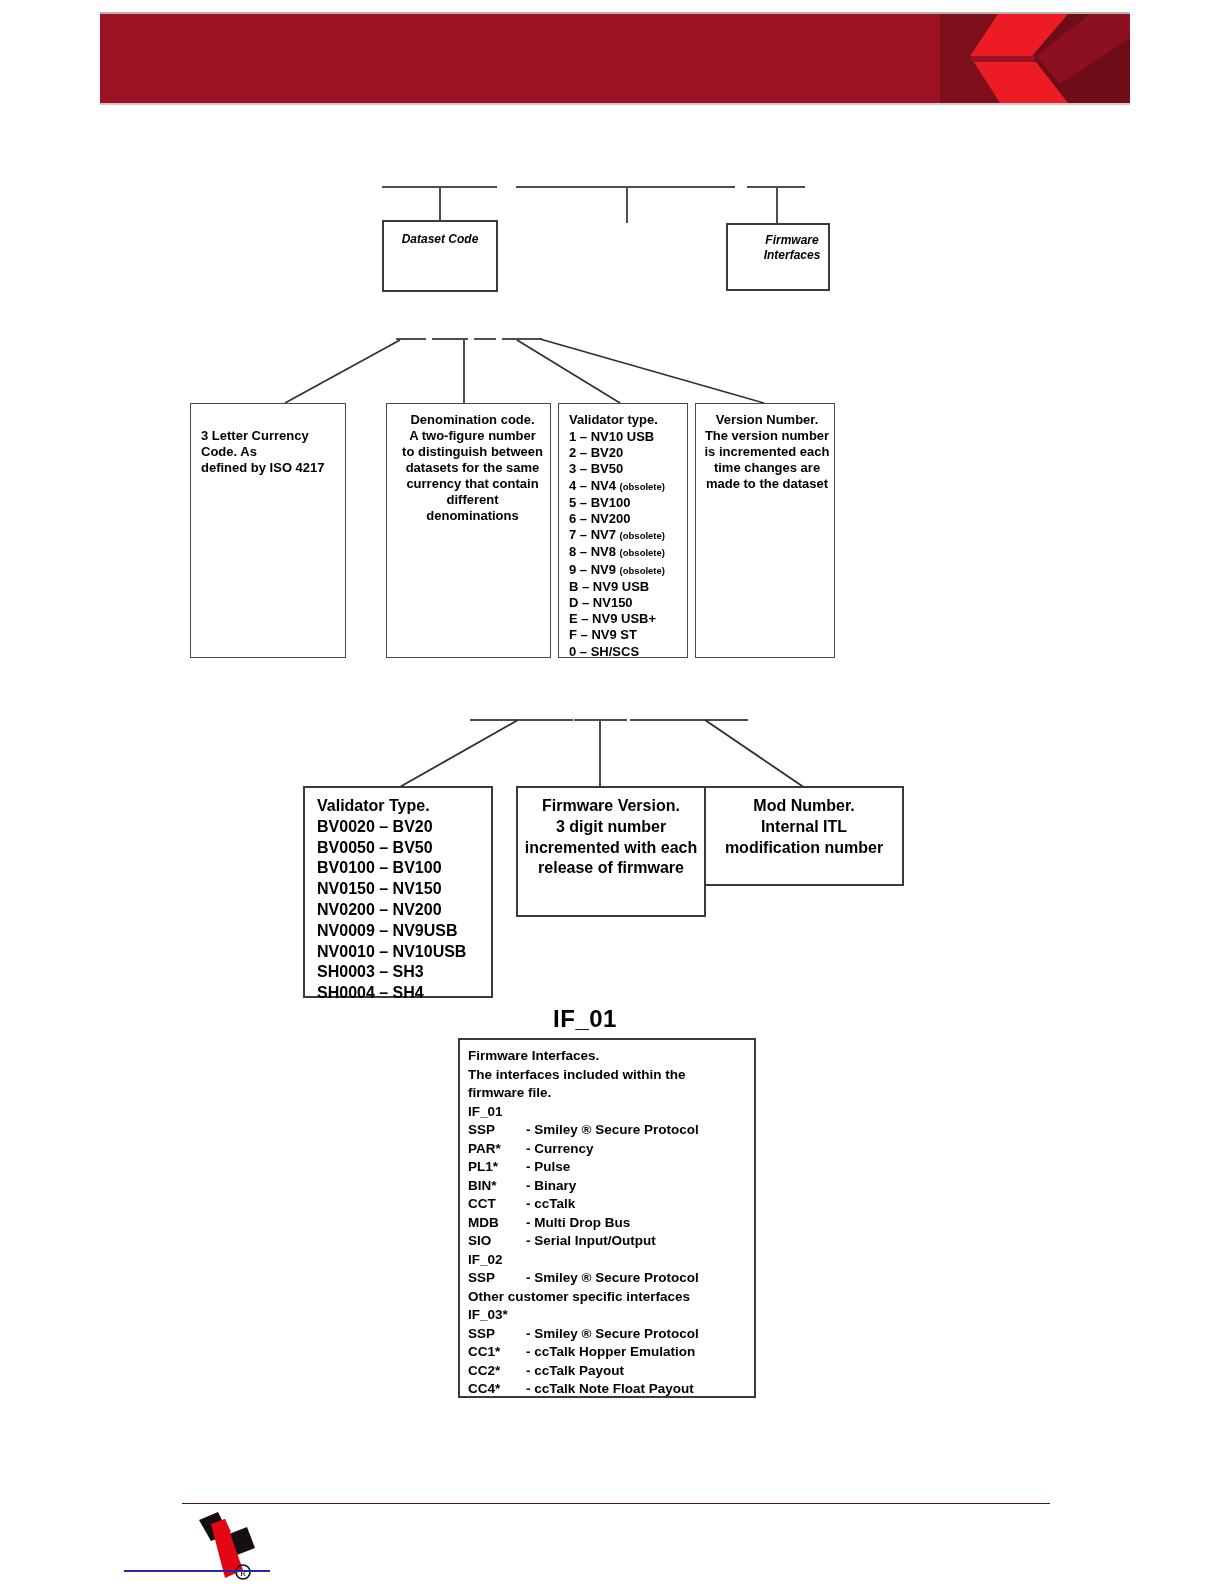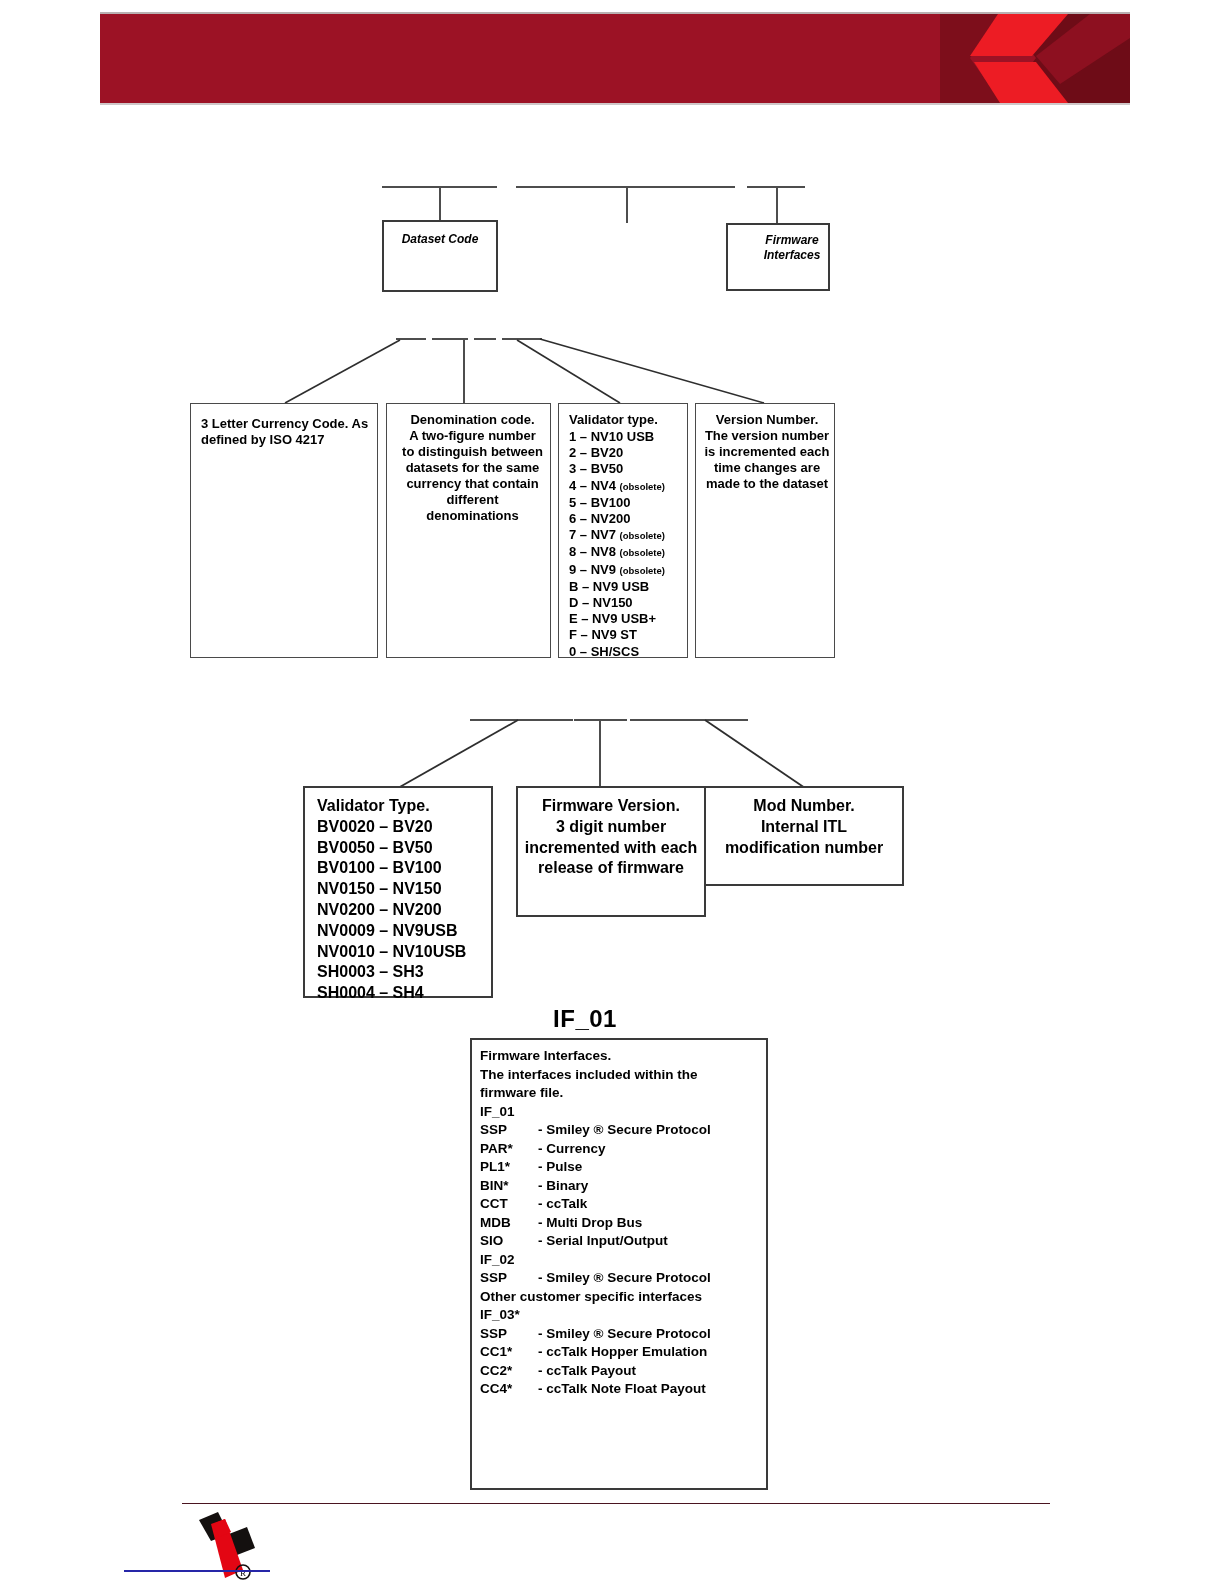--- a/index.html
+++ b/index.html
@@ -80,22 +80,22 @@
     left: 559px; top: 222px; width: 135px; height: 71px;
     padding-top: 11px;
   }
   #box-firmware-interfaces {
     left: 726px; top: 223px; width: 104px; height: 68px;
     padding: 8px 6px 0 10px;
   }
 
   
   #box-currency-code {
-    left: 190px; top: 403px; width: 188px; height: 255px;
-    padding: 12px 8px 0 10px;
+    left: 190px; top: 403px; width: 156px; height: 255px;
+    padding: 24px 8px 0 10px;
   }
   #box-denomination {
     left: 386px; top: 403px; width: 165px; height: 255px;
     padding: 8px 7px 0 15px;
   }
   #box-validator-type-codes {
     left: 558px; top: 403px; width: 130px; height: 255px;
     padding: 8px 4px 0 10px;
   }
   #box-version-number {
@@ -151,23 +151,22 @@
     position: absolute;
     left: 460px; top: 1005px; width: 250px;
     text-align: center;
     font-size: 24px;
     font-weight: bold;
     letter-spacing: 0.5px;
   }
 
   
   #box-interfaces-detail {
-    left: 458px; top: 1038px; width: 298px; height: 452px;
+    left: 458px; top: 1038px; width: 298px; height: 360px;
     padding: 7px 0 0 8px;
-    margin-left: 12px;
   }
   .if-line {
     font-size: 13.5px;
     font-weight: bold;
     line-height: 18.5px;
     white-space: nowrap;
   }
   .if-line .code {
     display: inline-block;
     width: 58px;

